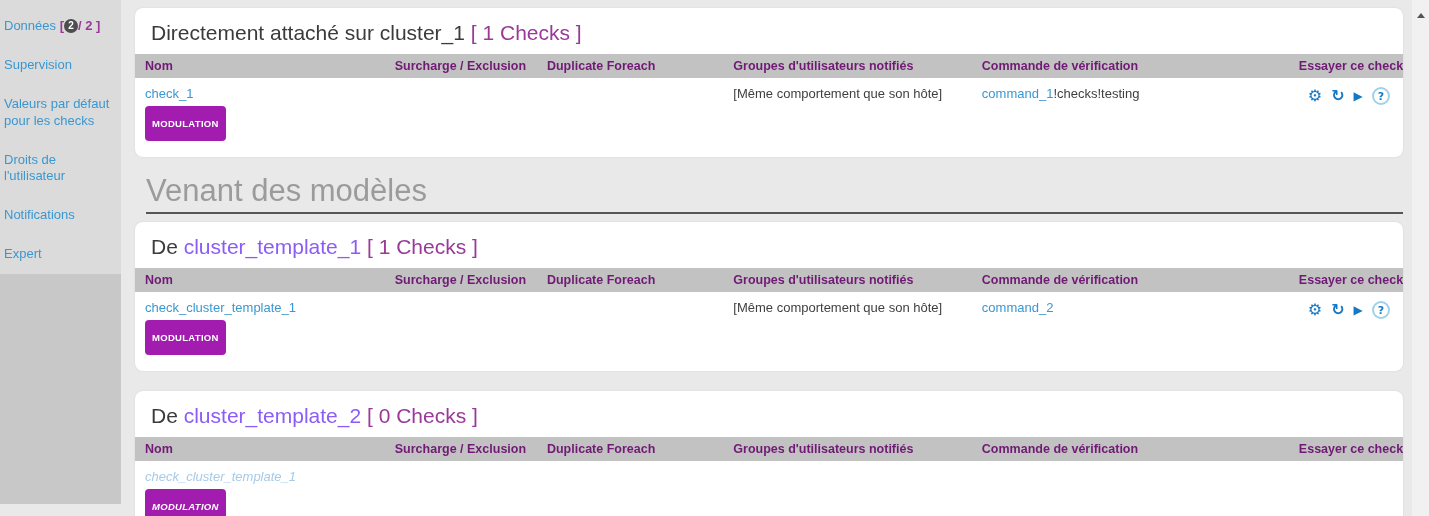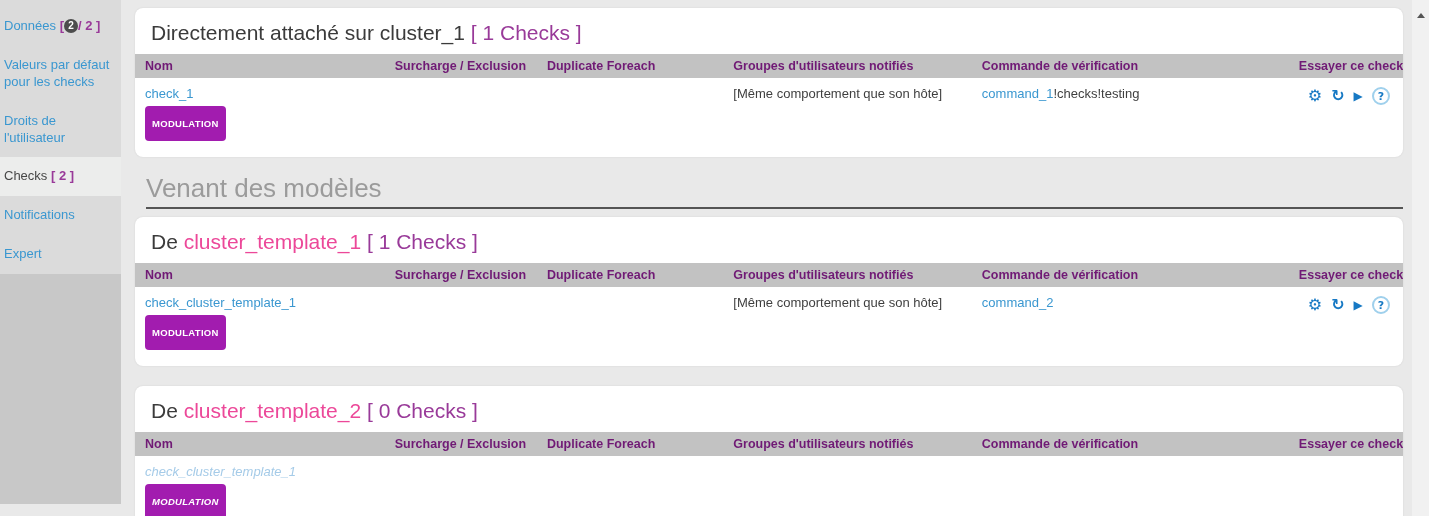--- a/index.html
+++ b/index.html
@@ -34,21 +34,21 @@
     padding:8px 9px 0 14px;
   }
   .card {
     background:#fff; border-radius:8px; overflow:hidden;
     box-shadow:0 0 2px rgba(0,0,0,0.10);
   }
   .card-title {
     font-size:21px; font-weight:normal; padding:13px 16px 9px 16px;
     color:#3b3b3b; line-height:1.15;
   }
-  .t-link { color:#ec4899; cursor:pointer; text-decoration:none; }
+  .t-link { color:#8b5cf6; cursor:pointer; text-decoration:none; }
   .t-purple { color:#993a99; }
   table { width:100%; border-collapse:collapse; table-layout:fixed; }
   th {
     background:#c2c2c2; color:#701a75; font-size:12.5px; font-weight:bold;
     text-align:left; padding:5px 10px; white-space:nowrap; overflow:hidden;
   }
   th.r { text-align:right; padding-right:15px; }
   td { padding:8px 10px 16px 10px; vertical-align:top; font-size:13px; }
   a.cell-link { color:#3a97d0; text-decoration:none; cursor:pointer; }
   .badge {
@@ -70,21 +70,21 @@
   }
   .ic-gear { font-size:16px; }
   .ic-sync { font-size:16px; }
   .ic-play { font-size:12px; }
   .ic-help {
     width:18px; height:18px; border:2px solid #9fd0ec; border-radius:50%;
     color:#85c2e4; font-size:11px; line-height:15px; text-align:center;
     font-weight:bold; margin-left:10px;
   }
   .models-heading {
-    font-size:26px; font-weight:normal; color:#9b9b9b;
+    font-size:31px; font-weight:normal; color:#9b9b9b;
     margin:16px 0 8px 11px; padding-bottom:3px;
     border-bottom:2px solid #555;
   }
   .mb20 { margin-bottom:20px; }
   
   .row-muted .cell-link { color:#a5cbe8; font-style:italic; }
   .row-muted .badge { font-style:italic; }
   
   .scrollbar {
     position:absolute; right:0; top:0; bottom:0; width:17px; background:#f1f1f1;
@@ -100,28 +100,27 @@
 
 <div class="page">
 
   <aside class="sidebar">
     <nav class="menu">
       <div class="mi">
         <span class="lbl">Données</span>
         <span class="purple"><span>[</span><span class="circle-badge">2</span><span>/ 2 ]</span></span>
       </div>
       <div class="mi">
+        <span class="lbl">Supervision</span>
+      </div>
+      <div class="mi">
         <span class="lbl">Valeurs par défaut pour les checks</span>
       </div>
       <div class="mi">
         <span class="lbl">Droits de l'utilisateur</span>
-      </div>
-      <div class="mi active">
-        <span class="lbl">Checks</span>
-        <span class="purple">[ 2 ]</span>
       </div>
       <div class="mi">
         <span class="lbl">Notifications</span>
       </div>
       <div class="mi">
         <span class="lbl">Expert</span>
       </div>
     </nav>
   </aside>
 

